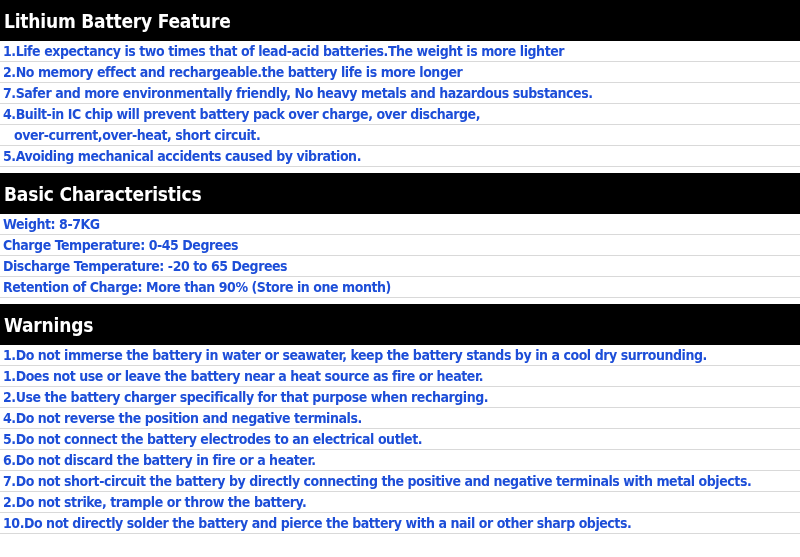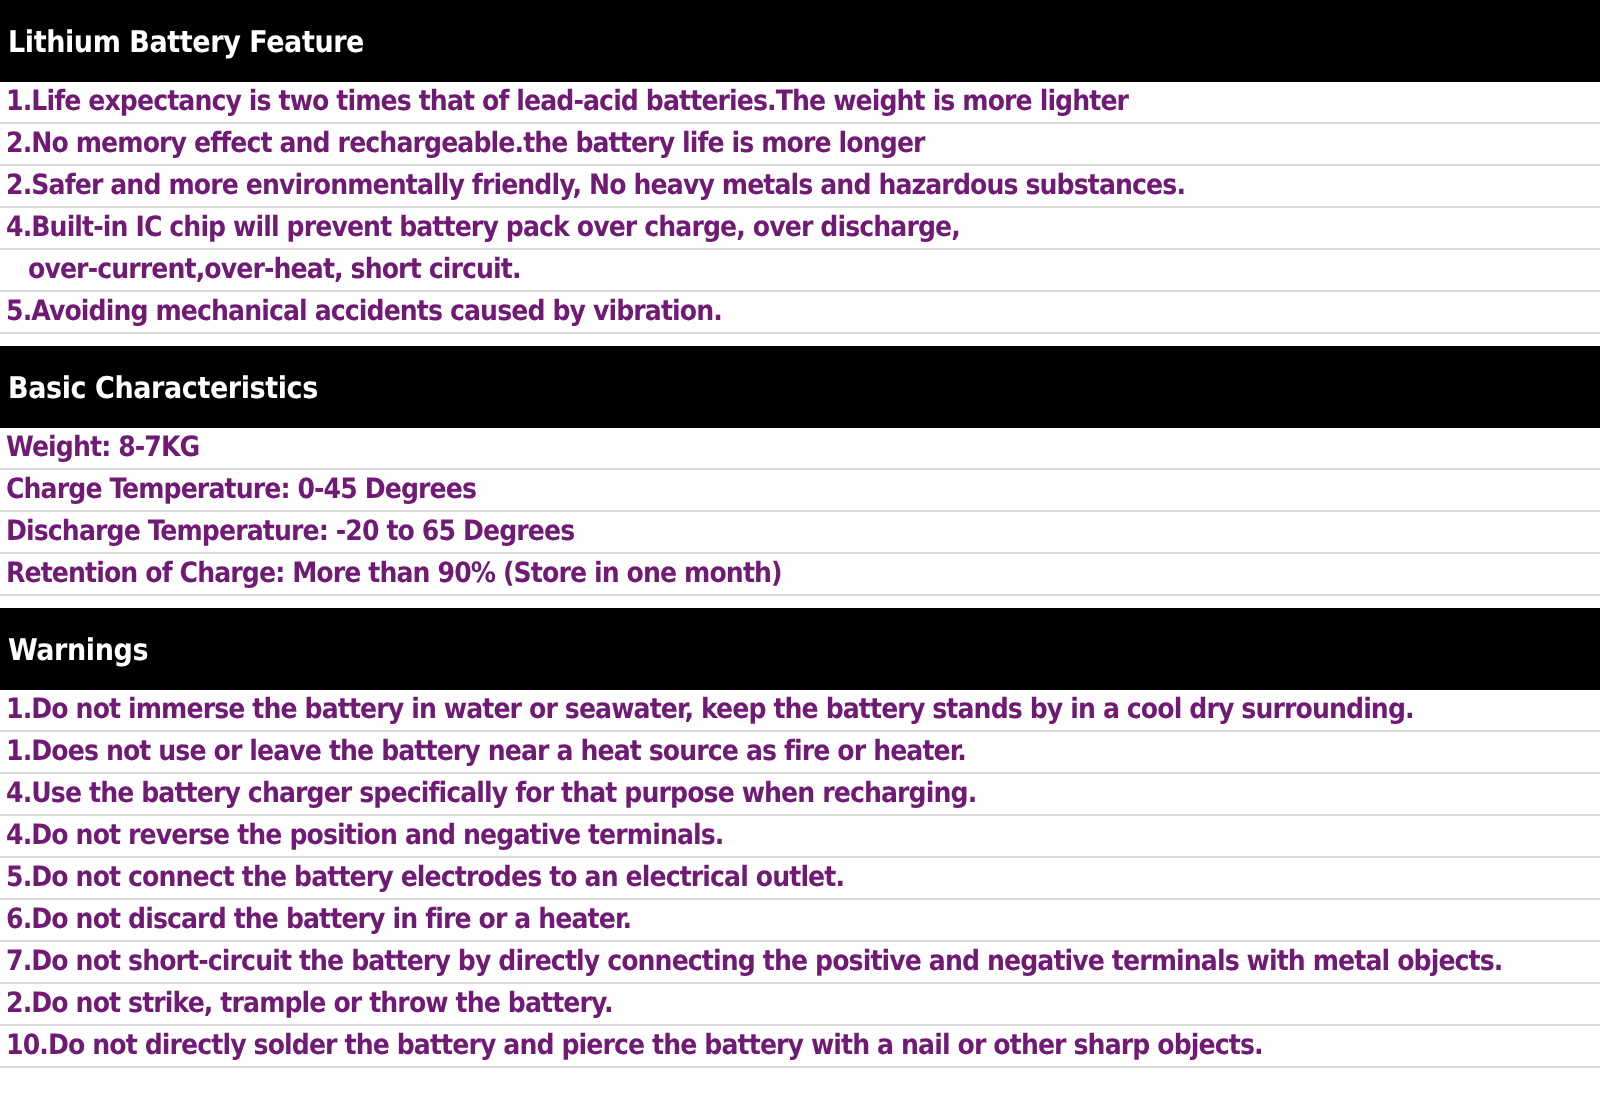--- a/index.html
+++ b/index.html
@@ -1,55 +1,55 @@
 <!DOCTYPE html>
 <html><head>
 <meta charset="utf-8">
 <style>
   html, body { margin: 0; padding: 0; background: #ffffff; }
   body { width: 800px; height: 557px; overflow: hidden; font-family: "DejaVu Sans Condensed", "DejaVu Sans", sans-serif; color: #111; }
   .section { width: 800px; }
   .header {
     background: #000; color: #fff; height: 41px; line-height: 43px;
-    font-weight: bold; font-size: 15px; padding-left: 4px; box-sizing: border-box;
+    font-weight: bold; font-size: 19px; padding-left: 4px; box-sizing: border-box;
     font-stretch: condensed; letter-spacing: -0.2px;
   }
   .row {
     height: 21px; line-height: 21px; font-size: 14px; font-weight: bold;
     padding-left: 3px; box-sizing: border-box; border-bottom: 1px solid #d9d9d9;
-    white-space: nowrap; overflow: hidden; letter-spacing: -0.45px; color: #701a75;
+    white-space: nowrap; overflow: hidden; letter-spacing: -0.45px; color: #1d4ed8;
   }
   .row.indent { padding-left: 14px; }
   .gap { height: 6px; }
 </style>
 </head>
 <body>
 
 <div class="section">
   <div class="header">Lithium Battery Feature</div>
   <div class="row">1.Life expectancy is two times that of lead-acid batteries.The weight is more lighter</div>
   <div class="row">2.No memory effect and rechargeable.the battery life is more longer</div>
-  <div class="row">2.Safer and more environmentally friendly, No heavy metals and hazardous substances.</div>
+  <div class="row">7.Safer and more environmentally friendly, No heavy metals and hazardous substances.</div>
   <div class="row">4.Built-in IC chip will prevent battery pack over charge, over discharge,</div>
   <div class="row indent">over-current,over-heat, short circuit.</div>
   <div class="row">5.Avoiding mechanical accidents caused by vibration.</div>
 </div>
 <div class="gap"></div>
 <div class="section">
   <div class="header">Basic Characteristics</div>
   <div class="row">Weight: 8-7KG</div>
   <div class="row">Charge Temperature: 0-45 Degrees</div>
   <div class="row">Discharge Temperature: -20 to 65 Degrees</div>
   <div class="row">Retention of Charge: More than 90% (Store in one month)</div>
 </div>
 <div class="gap"></div>
 <div class="section">
   <div class="header">Warnings</div>
   <div class="row">1.Do not immerse the battery in water or seawater, keep the battery stands by in a cool dry surrounding.</div>
   <div class="row">1.Does not use or leave the battery near a heat source as fire or heater.</div>
-  <div class="row">4.Use the battery charger specifically for that purpose when recharging.</div>
+  <div class="row">2.Use the battery charger specifically for that purpose when recharging.</div>
   <div class="row">4.Do not reverse the position and negative terminals.</div>
   <div class="row">5.Do not connect the battery electrodes to an electrical outlet.</div>
   <div class="row">6.Do not discard the battery in fire or a heater.</div>
   <div class="row">7.Do not short-circuit the battery by directly connecting the positive and negative terminals with metal objects.</div>
   <div class="row">2.Do not strike, trample or throw the battery.</div>
   <div class="row">10.Do not directly solder the battery and pierce the battery with a nail or other sharp objects.</div>
 </div>
 
 </body></html>

